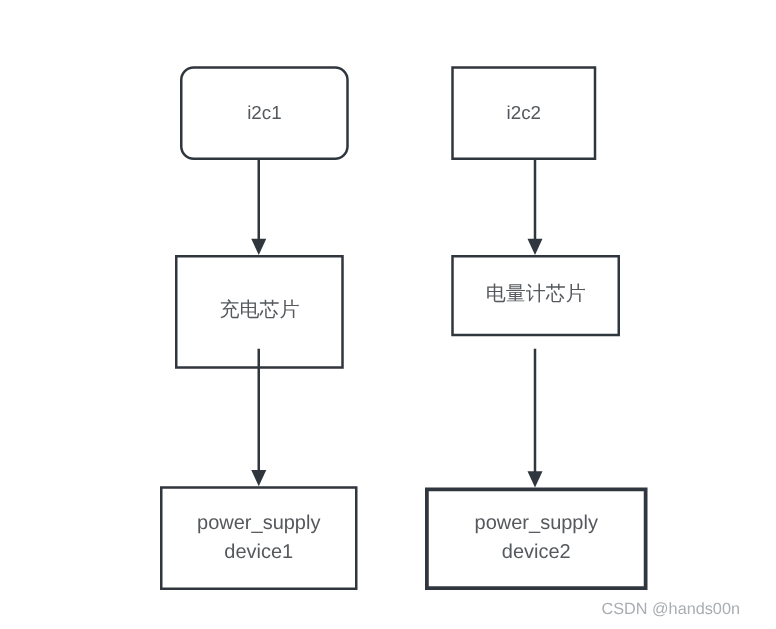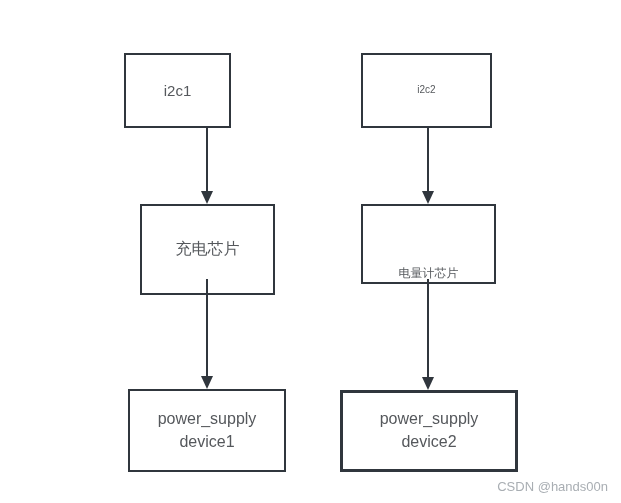--- a/index.html
+++ b/index.html
@@ -16,24 +16,24 @@
     box-sizing: border-box;
     border: 2px solid #30363d;
     background: #ffffff;
     display: flex;
     align-items: center;
     justify-content: center;
     color: #55585c;
     text-align: center;
   }
   .node-label { white-space: pre-line; line-height: 1.42; }
-  .n-i2c1  { left: 124px; top: 53px;  width: 107px; height: 75px; font-size: 15px; }
-  .n-i2c2  { left: 361px; top: 53px;  width: 131px; height: 75px; font-size: 10px; }
+  .n-i2c1  { left: 144px; top: 53px;  width: 135px; height: 75px; font-size: 15px; border-radius: 11px; }
+  .n-i2c2  { left: 361px; top: 53px;  width: 116px; height: 75px; font-size: 15px; }
   .n-charge{ left: 140px; top: 204px; width: 135px; height: 91px; font-size: 16px; }
-  .n-fuel  { left: 361px; top: 204px; width: 135px; height: 80px; font-size: 12px; align-items: flex-end; }
+  .n-fuel  { left: 361px; top: 204px; width: 135px; height: 65px; font-size: 16px; }
   .n-dev1  { left: 128px; top: 389px; width: 158px; height: 83px; font-size: 16px; }
   .n-dev2  { left: 340px; top: 390px; width: 178px; height: 82px; font-size: 16px; border-width: 3px; }
   .arrow { position: absolute; width: 12px; }
   .arrow-line {
     position: absolute;
     left: 5px; top: 0; bottom: 11px;
     width: 2px;
     background: #30363d;
   }
   .arrow-head {
@@ -43,21 +43,21 @@
     border-left: 6px solid transparent;
     border-right: 6px solid transparent;
     border-top: 13px solid #30363d;
   }
   .a1 { left: 201px; top: 128px; height: 76px; }
   .a2 { left: 422px; top: 128px; height: 76px; }
   .a3 { left: 201px; top: 279px; height: 110px; }
   .a4 { left: 422px; top: 279px; height: 111px; }
   .watermark {
     position: absolute;
-    right: 13px; bottom: 9px;
+    right: 29px; bottom: 9px;
     font-size: 13px;
     color: #a9aeb3;
   }
 </style>
 </head>
 <body>
 
 <div class="canvas">
 
   <div class="node n-i2c1">

